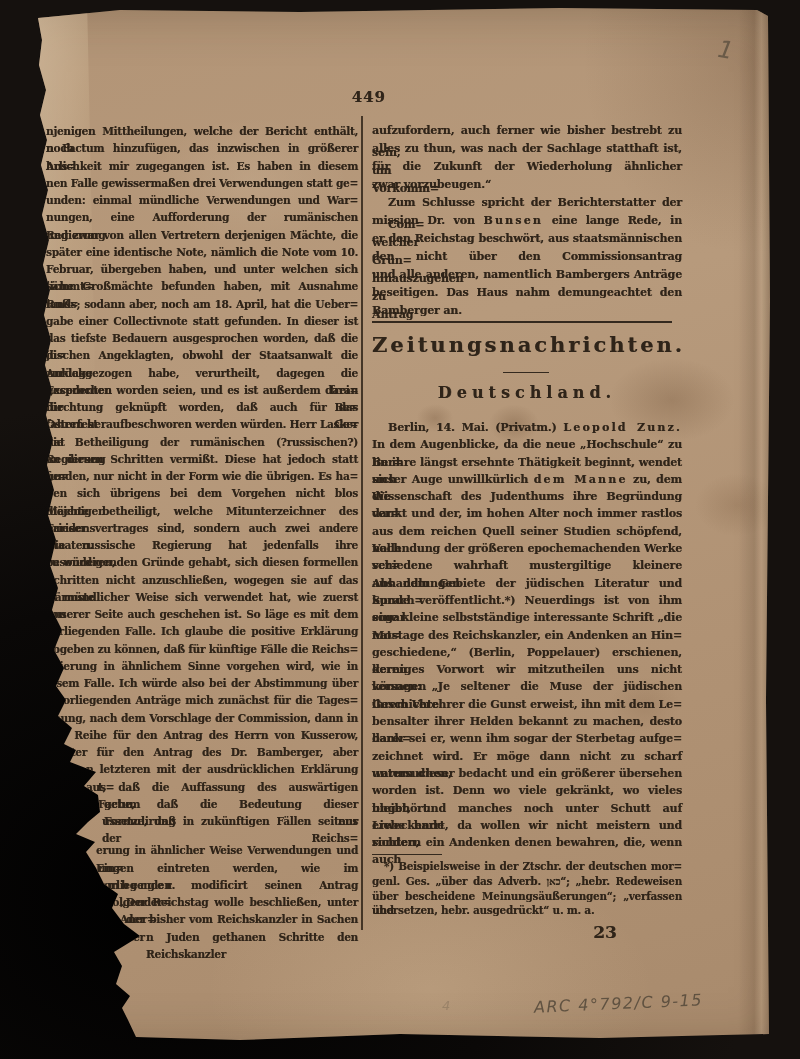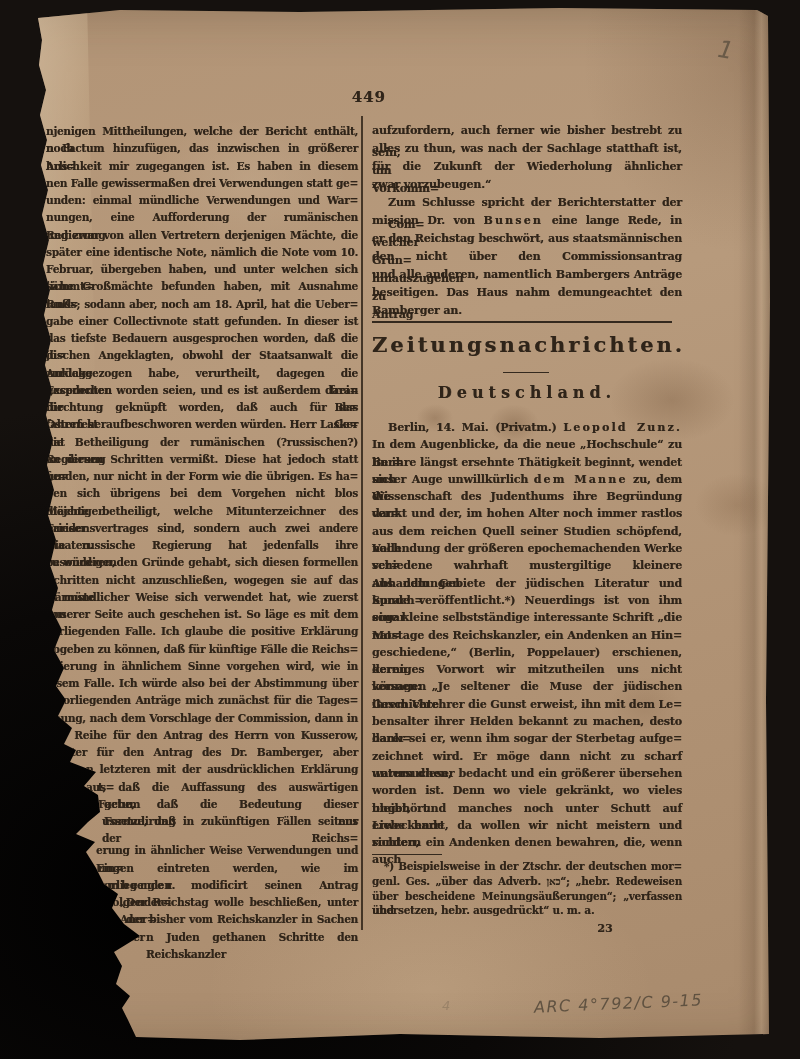--- a/index.html
+++ b/index.html
@@ -54,21 +54,21 @@
     background:rgba(48,37,25,.85);}
   .rule{position:absolute;background:#34291e;}
   .section-rule{left:372px;top:321px;width:300px;height:2.4px;}
   .short-rule{left:503px;top:372px;width:46px;height:1.4px;}
   .footnote-rule{left:372px;top:854px;width:70px;height:1.3px;}
   .heading{position:absolute;left:372px;top:332px;width:310px;margin:0;text-align:left;
     font-size:21px;font-weight:bold;letter-spacing:3px;}
   .subheading{position:absolute;left:372px;top:383px;width:310px;margin:0;text-align:center;
     font-size:16px;font-weight:bold;letter-spacing:5px;}
   .bottomnum{position:absolute;left:560px;top:922px;width:90px;text-align:center;
-    font-size:11px;font-weight:bold;}
+    font-size:17px;font-weight:bold;}
   .sp{letter-spacing:2.2px;}
   .bold{font-weight:bold;}
   .hw{position:absolute;font-family:"DejaVu Sans", sans-serif;font-style:italic;color:rgba(95,82,66,.85);}
   .hw1{left:718px;top:36px;font-size:24px;transform:rotate(10deg);}
   .hwarc{left:534px;top:994px;font-size:16px;letter-spacing:1.5px;transform:rotate(-2.5deg);color:rgba(88,75,60,.9);}
   .hwfaint{left:442px;top:998px;font-size:13px;opacity:.35;}
 </style>
 </head>
 <body>
 

